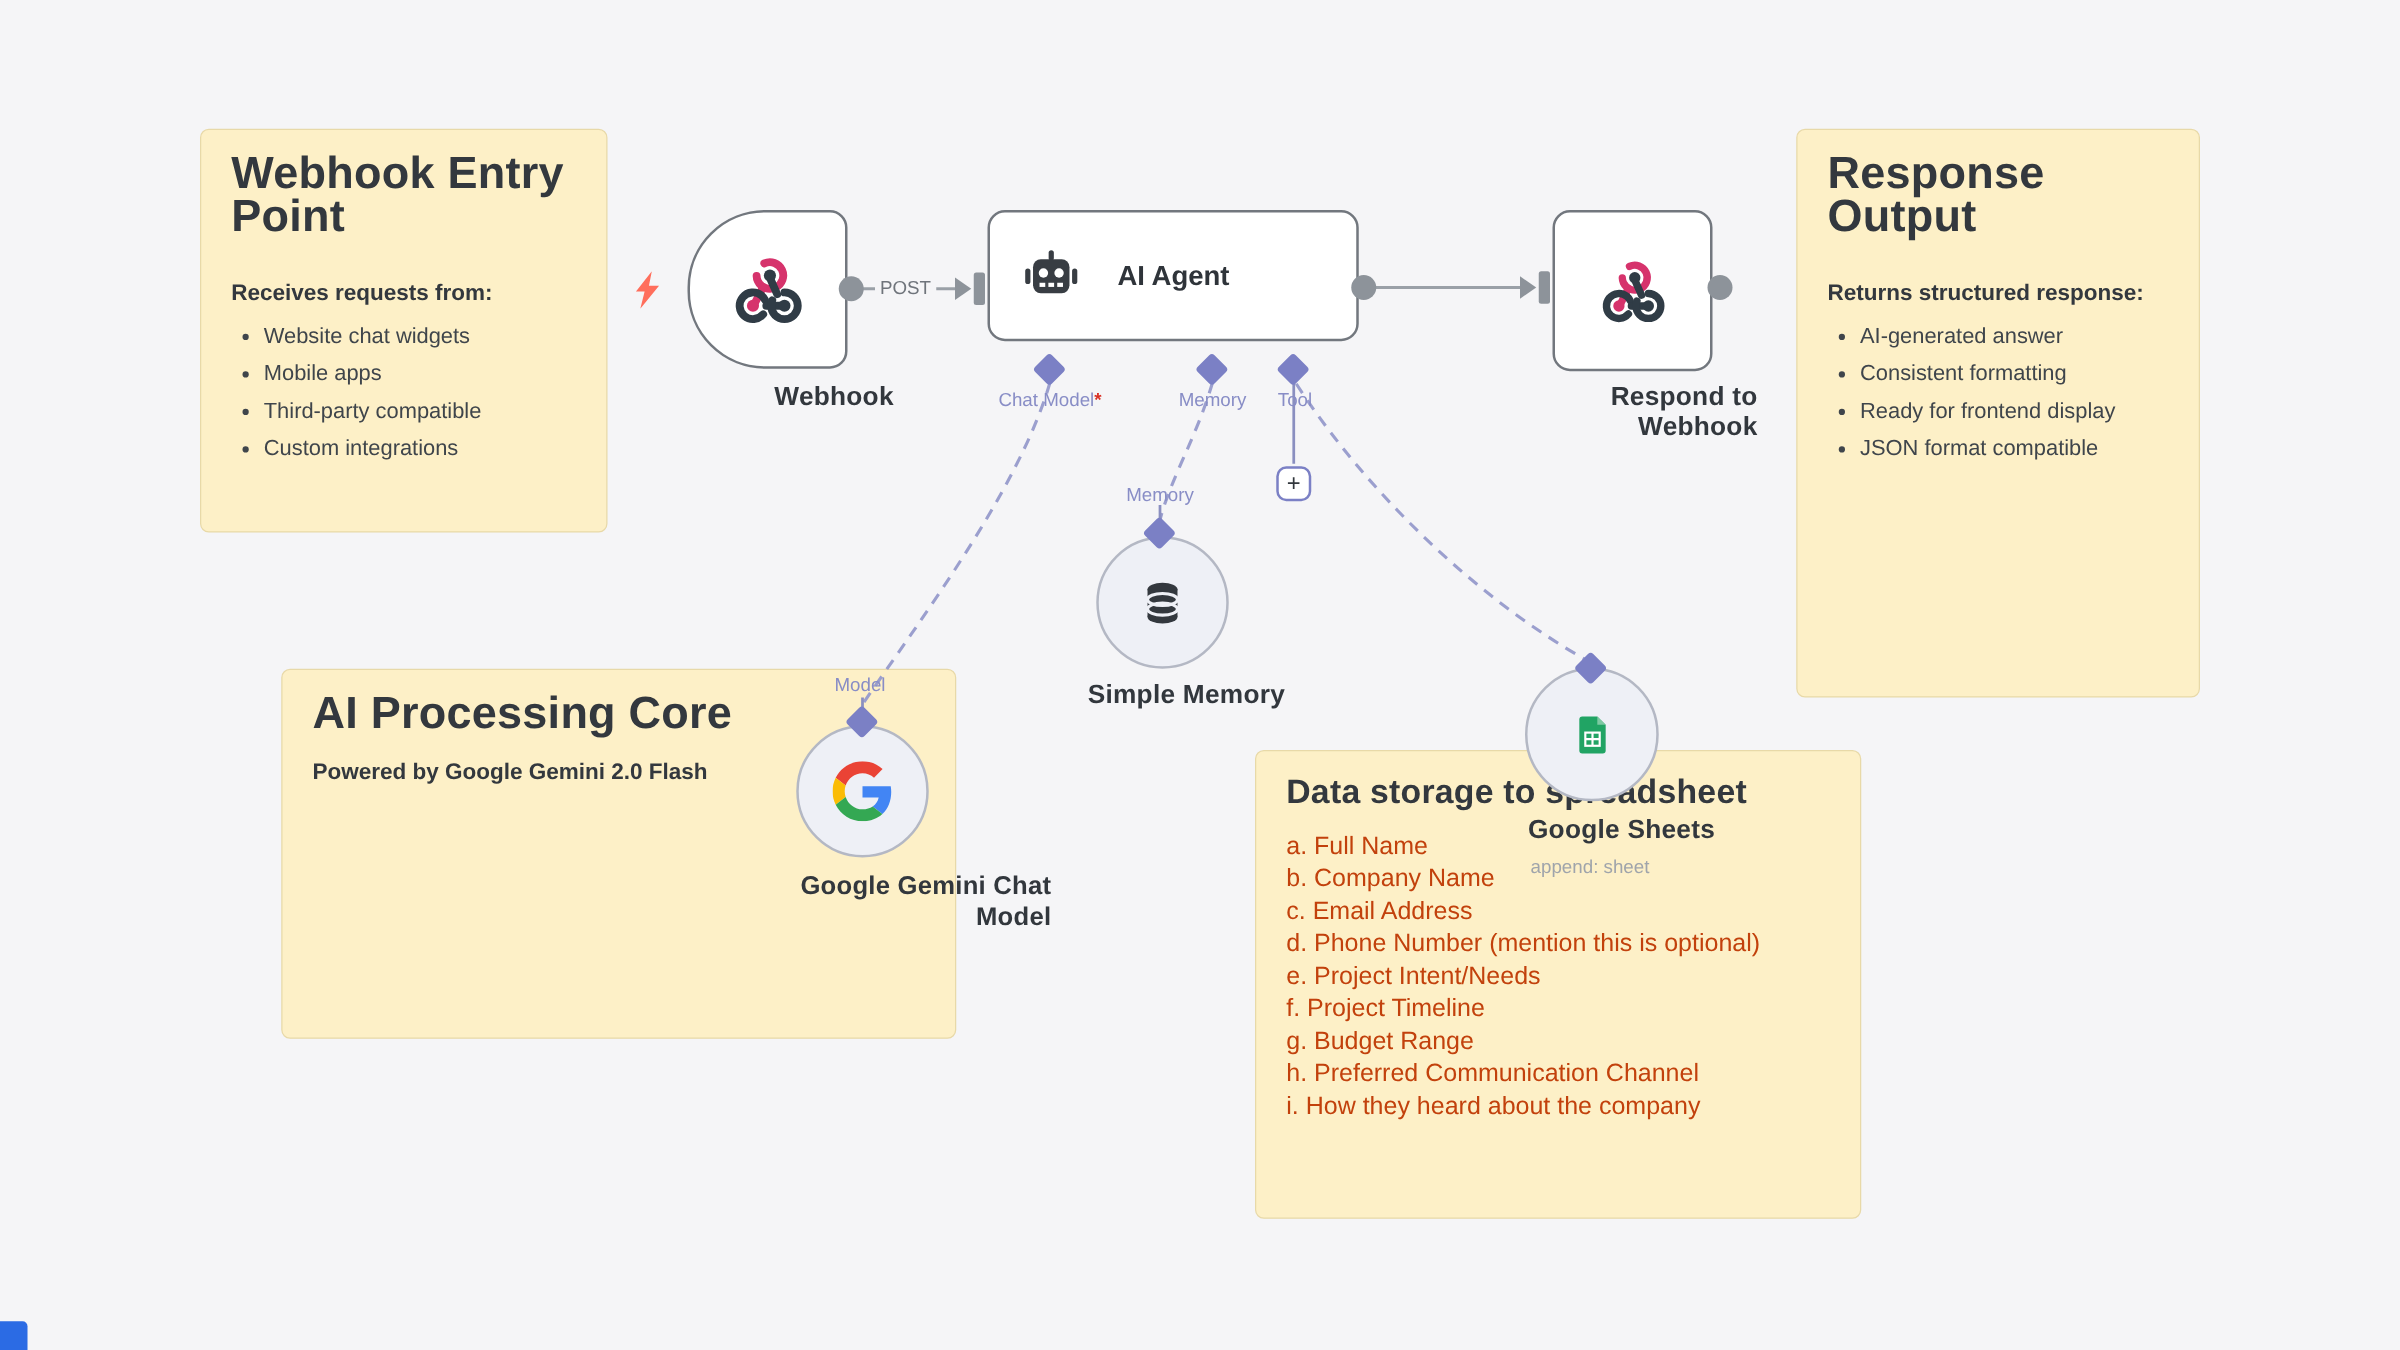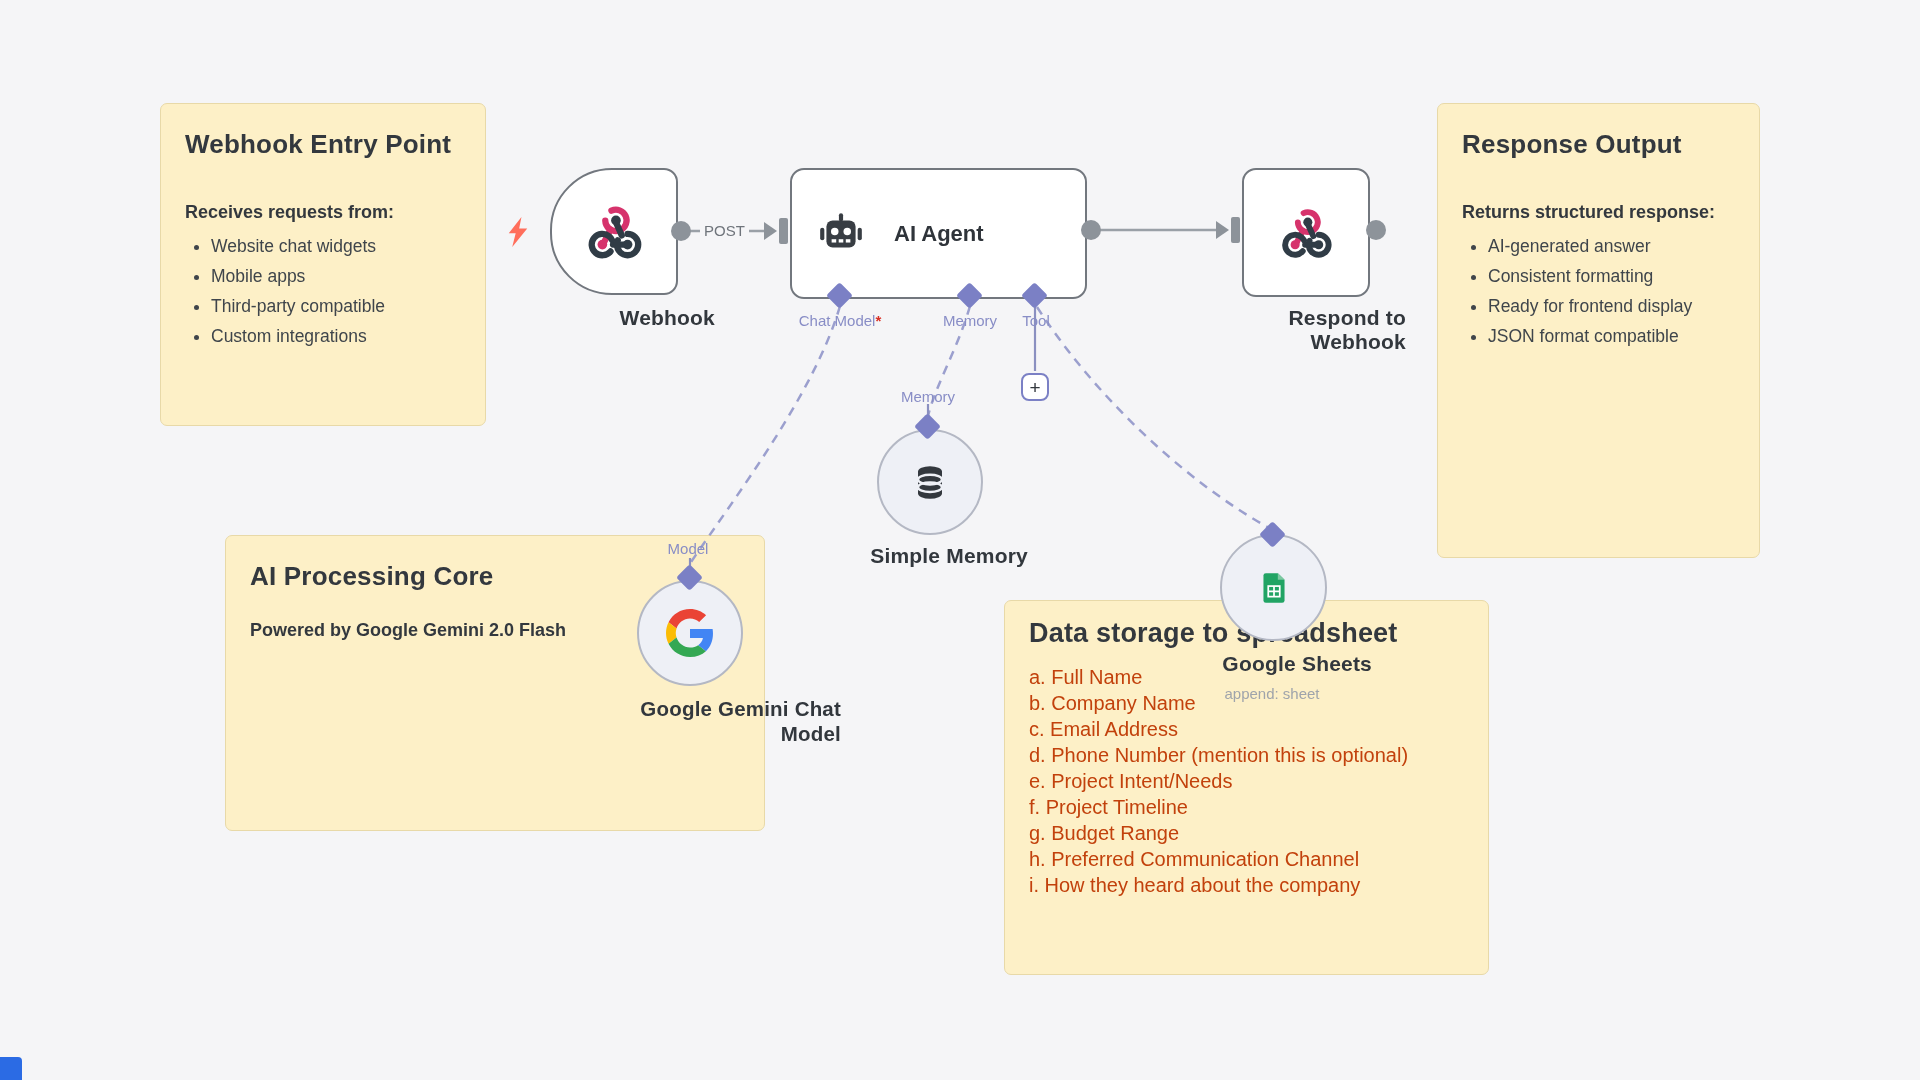--- a/index.html
+++ b/index.html
@@ -10,21 +10,21 @@
     position:relative;
     color:#33383e;
   }
   #canvas { position:absolute; inset:0; width:1920px; height:1080px; }
 
   
   .sticky {
     position:absolute; background:#fdf0c7; border:1px solid #e8d9a8;
     border-radius:7px; z-index:1; padding:16px 24px; color:#41474d;
   }
-  .sticky h1 { font-size:26px; line-height:48px; font-weight:700; color:#33383e; letter-spacing:.2px; }
+  .sticky h1 { font-size:36px; line-height:35px; font-weight:700; color:#33383e; letter-spacing:.2px; }
   .sticky .heading { font-weight:700; font-size:18px; color:#33383e; margin-top:34px; }
   .sticky ul { margin:8px 0 0; padding-left:26px; }
   .sticky li { font-size:17.5px; line-height:30px; color:#3f454b; }
   .sticky.compact .heading { margin-top:20px; }
   .sticky.compact li { line-height:27.5px; }
   .sticky .plain-items { margin-top:14px; }
   .sticky .plain-items div { font-size:20px; line-height:26px; color:#c2410c; }
   .sticky.data-storage h1 { font-size:27px; line-height:33px; }
 
   
@@ -142,21 +142,21 @@
         <circle cx="46" cy="45" r="11" stroke="#303c46" stroke-width="6.5" stroke-dasharray="56 14" transform="rotate(-90 46 45)"></circle>
         <path d="M 40 35.5 L 34 22" stroke="#303c46" stroke-width="6.5"></path>
         <circle cx="34" cy="20" r="5" fill="#303c46" stroke="none"></circle>
       </g>
     </svg>
   </div>
   <div class="node-label" style="left:515px; top:306px; width:200px;">Webhook</div>
   <div class="out-dot" style="left:671px; top:221px;"></div>
   <div class="edge-label" style="left:700px; top:222px;">POST</div>
 
-  <div class="node" style="left:790px; top:168px; width:297px; height:131px; justify-content:flex-start; padding-left:24px;">
+  <div class="node" style="left:790px; top:168px; width:297px; height:105px; justify-content:flex-start; padding-left:24px;">
     <svg width="50" height="50" viewBox="0 0 48 48" style="margin-right:28px;">
       <rect x="22" y="4" width="4" height="8" rx="2" fill="#383d43"></rect>
       <rect x="10" y="11" width="28" height="26" rx="6" fill="#383d43"></rect>
       <rect x="4" y="18" width="4" height="12" rx="2" fill="#383d43"></rect>
       <rect x="40" y="18" width="4" height="12" rx="2" fill="#383d43"></rect>
       <circle cx="18" cy="21.5" r="3.6" fill="#ffffff"></circle>
       <circle cx="30" cy="21.5" r="3.6" fill="#ffffff"></circle>
       <rect x="15" y="29" width="4.4" height="3.2" fill="#ffffff"></rect>
       <rect x="21.8" y="29" width="4.4" height="3.2" fill="#ffffff"></rect>
       <rect x="28.6" y="29" width="4.4" height="3.2" fill="#ffffff"></rect>

